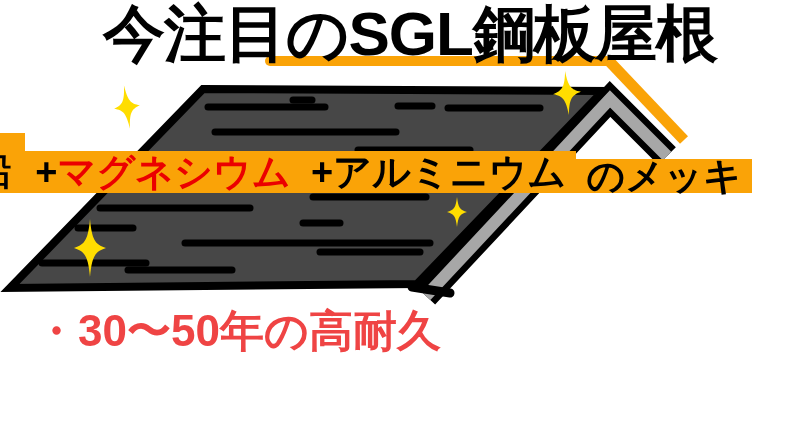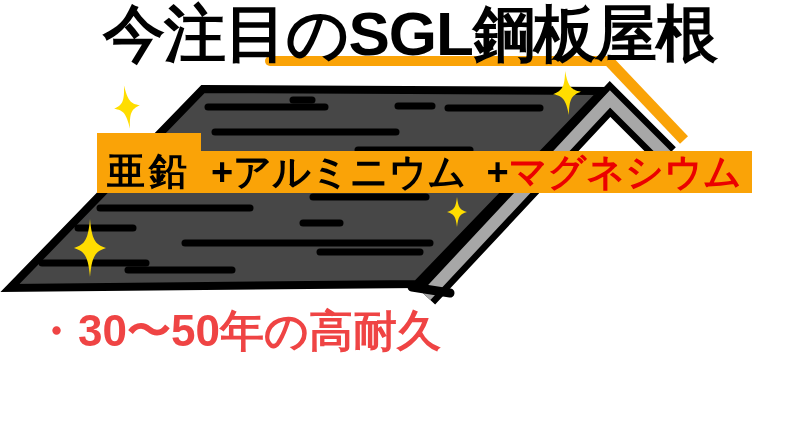--- a/index.html
+++ b/index.html
@@ -92,21 +92,22 @@
       <path class="sparkle" transform="translate(90,248) scale(16,29)" d="M0,-1 C0.12,-0.3 0.3,-0.12 1,0 C0.3,0.12 0.12,0.3 0,1 C-0.12,0.3 -0.3,0.12 -1,0 C-0.3,-0.12 -0.12,-0.3 0,-1 Z"></path>
       <path class="sparkle" transform="translate(567,93) rotate(-5) scale(14,22)" d="M0,-1 C0.12,-0.3 0.3,-0.12 1,0 C0.3,0.12 0.12,0.3 0,1 C-0.12,0.3 -0.3,0.12 -1,0 C-0.3,-0.12 -0.12,-0.3 0,-1 Z"></path>
       <path class="sparkle" transform="translate(457,212) scale(10,15)" d="M0,-1 C0.12,-0.3 0.3,-0.12 1,0 C0.3,0.12 0.12,0.3 0,1 C-0.12,0.3 -0.3,0.12 -1,0 C-0.3,-0.12 -0.12,-0.3 0,-1 Z"></path>
     </g>
   </svg>
 
   <h1 class="title">今注目のSGL鋼板屋根</h1>
 
   <div class="callout">
     <span class="callout-line first">亜鉛</span>
+    <span class="callout-line"><span>+</span><span class="red-text">マグネシウム</span></span>
     <span class="callout-line"><span>+</span><span>アルミニウム</span></span>
-    <span class="callout-line"><span>+</span><span class="red-text">マグネシウム</span></span>
+    <span class="callout-line last">のメッキ</span>
   </div>
 
   <div class="bullets">
     <div>・30〜50年の高耐久</div>
   </div>
 
 </div>
 
 </body></html>

